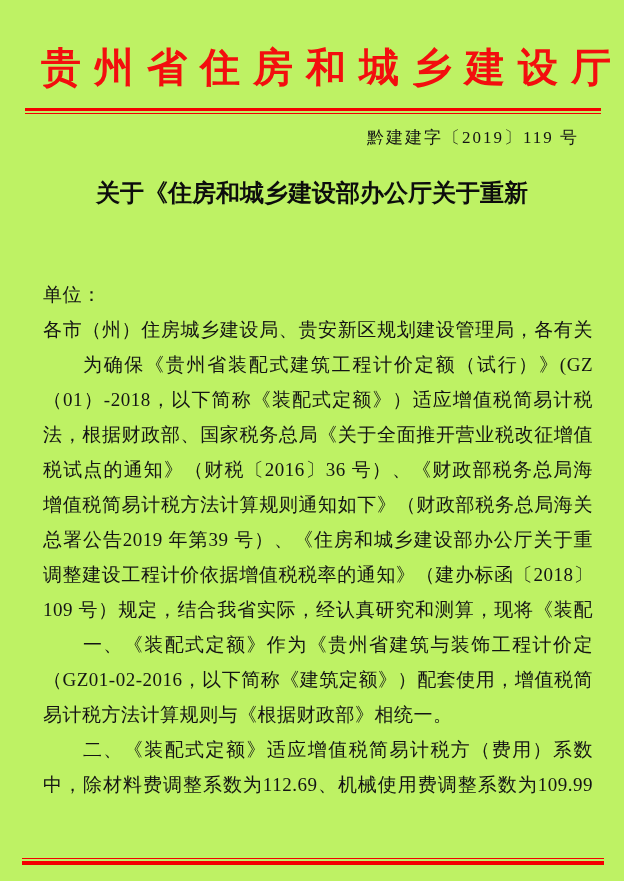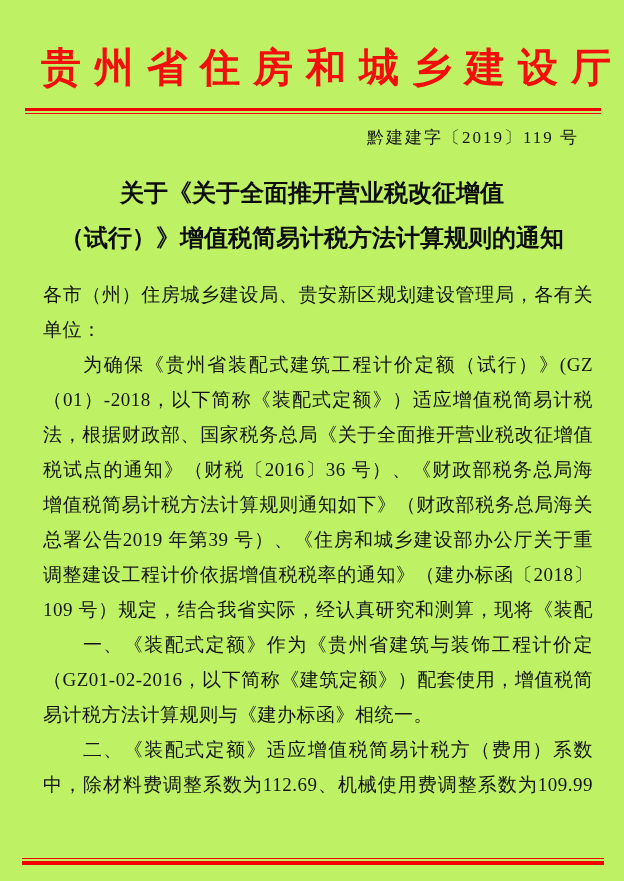--- a/index.html
+++ b/index.html
@@ -91,38 +91,37 @@
 
   <div class="rule-top">
     <div class="thick"></div>
     <div class="gap"></div>
     <div class="thin"></div>
   </div>
 
   <div class="doc-number">黔建建字〔2019〕119 号</div>
 
   <div class="doc-title">
-    <div>关于《关于全面推开营业税改征增值</div>
-    <div>（试行）》增值税简易计税方法计算规则的通知</div>
+    <div>关于《住房和城乡建设部办公厅关于重新</div>
   </div>
 
   <div class="body-text">
+    <div class="line">单位：</div>
     <div class="line j">各市（州）住房城乡建设局、贵安新区规划建设管理局，各有关</div>
-    <div class="line">单位：</div>
     <div class="line j ind">为确保《贵州省装配式建筑工程计价定额（试行）》(GZ 01-31</div>
     <div class="line j">（01）-2018，以下简称《装配式定额》）适应增值税简易计税方</div>
     <div class="line j">法，根据财政部、国家税务总局《关于全面推开营业税改征增值</div>
     <div class="line j">税试点的通知》（财税〔2016〕36 号）、《财政部税务总局海关总</div>
     <div class="line j">增值税简易计税方法计算规则通知如下》（财政部税务总局海关</div>
     <div class="line j">总署公告2019 年第39 号）、《住房和城乡建设部办公厅关于重新</div>
     <div class="line j">调整建设工程计价依据增值税税率的通知》（建办标函〔2018〕</div>
     <div class="line j">109 号）规定，结合我省实际，经认真研究和测算，现将《装配</div>
     <div class="line j ind">一、《装配式定额》作为《贵州省建筑与装饰工程计价定额》</div>
     <div class="line j">（GZ01-02-2016，以下简称《建筑定额》）配套使用，增值税简</div>
-    <div class="line">易计税方法计算规则与《建办标函》相统一。</div>
+    <div class="line">易计税方法计算规则与《根据财政部》相统一。</div>
     <div class="line j ind">二、《装配式定额》适应增值税简易计税方（费用）系数</div>
     <div class="line j">中，除材料费调整系数为112.69、机械使用费调整系数为109.99</div>
   </div>
 
   <div class="rule-bottom">
     <div class="thin"></div>
     <div class="gap"></div>
     <div class="thick"></div>
   </div>
 

